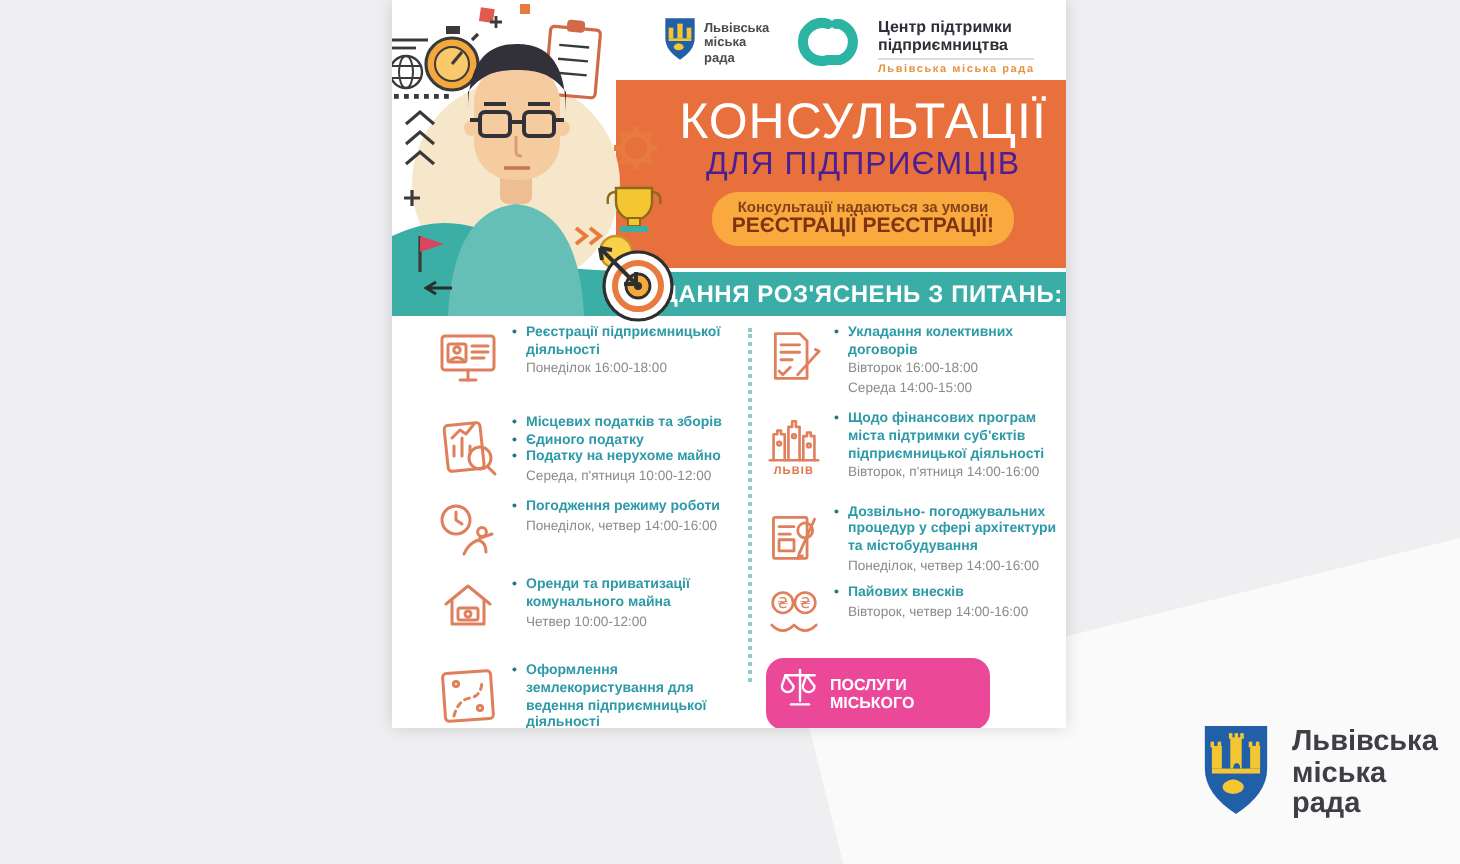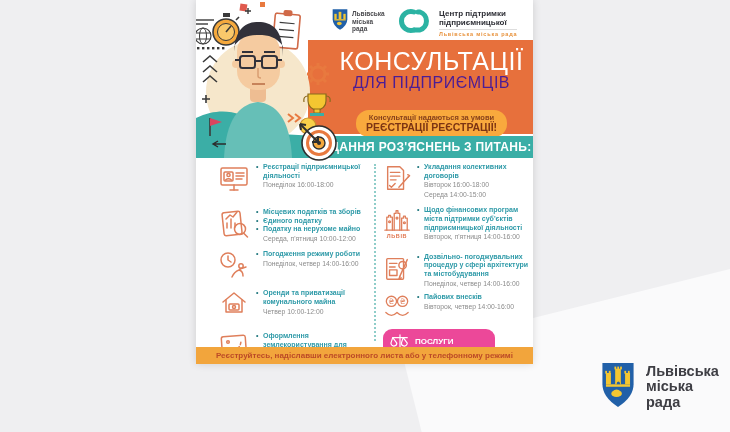--- a/index.html
+++ b/index.html
@@ -25,21 +25,21 @@
   .lc-sub { font-size:5.5px; font-weight:600; color:#e8923c; letter-spacing:.8px; margin-top:2px;
             border-top:1px solid #ddd; padding-top:1.5px; }
 
   
   .title-block { position:absolute; left:112px; right:0; top:40px; height:94px;
                  background:#e7703c; z-index:1; text-align:center; padding-top:8px; }
   .title1 { font-size:25px; font-weight:400; color:#fff; letter-spacing:.5px; line-height:26px;
             padding-left:22px; }
   .title2 { font-size:16px; font-weight:400; color:#4c1d95; letter-spacing:.5px; line-height:17px;
             padding-left:22px; }
-  .pill { display:inline-block; margin-top:19px; margin-left:22px; background:#f9a93d;
+  .pill { display:inline-block; margin-top:5px; margin-left:22px; background:#f9a93d;
           border-radius:13px; padding:3px 10px 4px; }
   .pill-l1 { font-size:7.5px; font-weight:700; color:#87421c; line-height:9px; }
   .pill-l2 { font-size:10.5px; font-weight:800; color:#7c3413; line-height:11px; }
 
   
   .banner { position:absolute; left:0; right:0; top:136px; height:22px; background:#3aaea6;
             z-index:2; }
   .banner-txt { position:absolute; left:116px; top:4px; font-size:12px; font-weight:800;
                 color:#fff; letter-spacing:.3px; white-space:nowrap; }
 
@@ -134,21 +134,21 @@
       </div>
       <div class="logo-center">
         <span>
           <svg width="36" height="26" viewBox="0 0 36 26">
             <path d="M16 4 a9.5 9.5 0 1 0 0 18" fill="none" stroke="#2bb3a3" stroke-width="5" stroke-linecap="round"></path>
             <path d="M20 4 h2 a9.5 9.5 0 0 1 0 18 h-6" fill="none" stroke="#2bb3a3" stroke-width="5" stroke-linecap="round" stroke-linejoin="round"></path>
           </svg>
         </span>
         <div>
           <div class="lc-title">Центр підтримки</div>
-          <div class="lc-title">підприємницької</div>
+          <div class="lc-title">підприємництва</div>
           <div class="lc-sub">Львівська міська рада</div>
         </div>
       </div>
     </div>
 
     <div class="title-block">
       <div class="title1">КОНСУЛЬТАЦІЇ</div>
       <div class="title2">ДЛЯ ПІДПРИЄМЦІВ</div>
       <div class="pill">
         <div class="pill-l1">Консультації надаються за умови</div>
@@ -467,15 +467,14 @@
 
         <div class="emp-box">
           <div class="blt">надання допомоги на започаткування власної справи безробітним; компенсація</div>
           <div class="blt">роботодавцям за створення нових робочих місць</div>
 
         </div>
 
       </div>
     </div>
 
-    <div class="footer-bar">Реєструйтесь, надіславши електронного листа або у телефонному режимі</div>
   </div>
 </div>
 
 </body></html>

